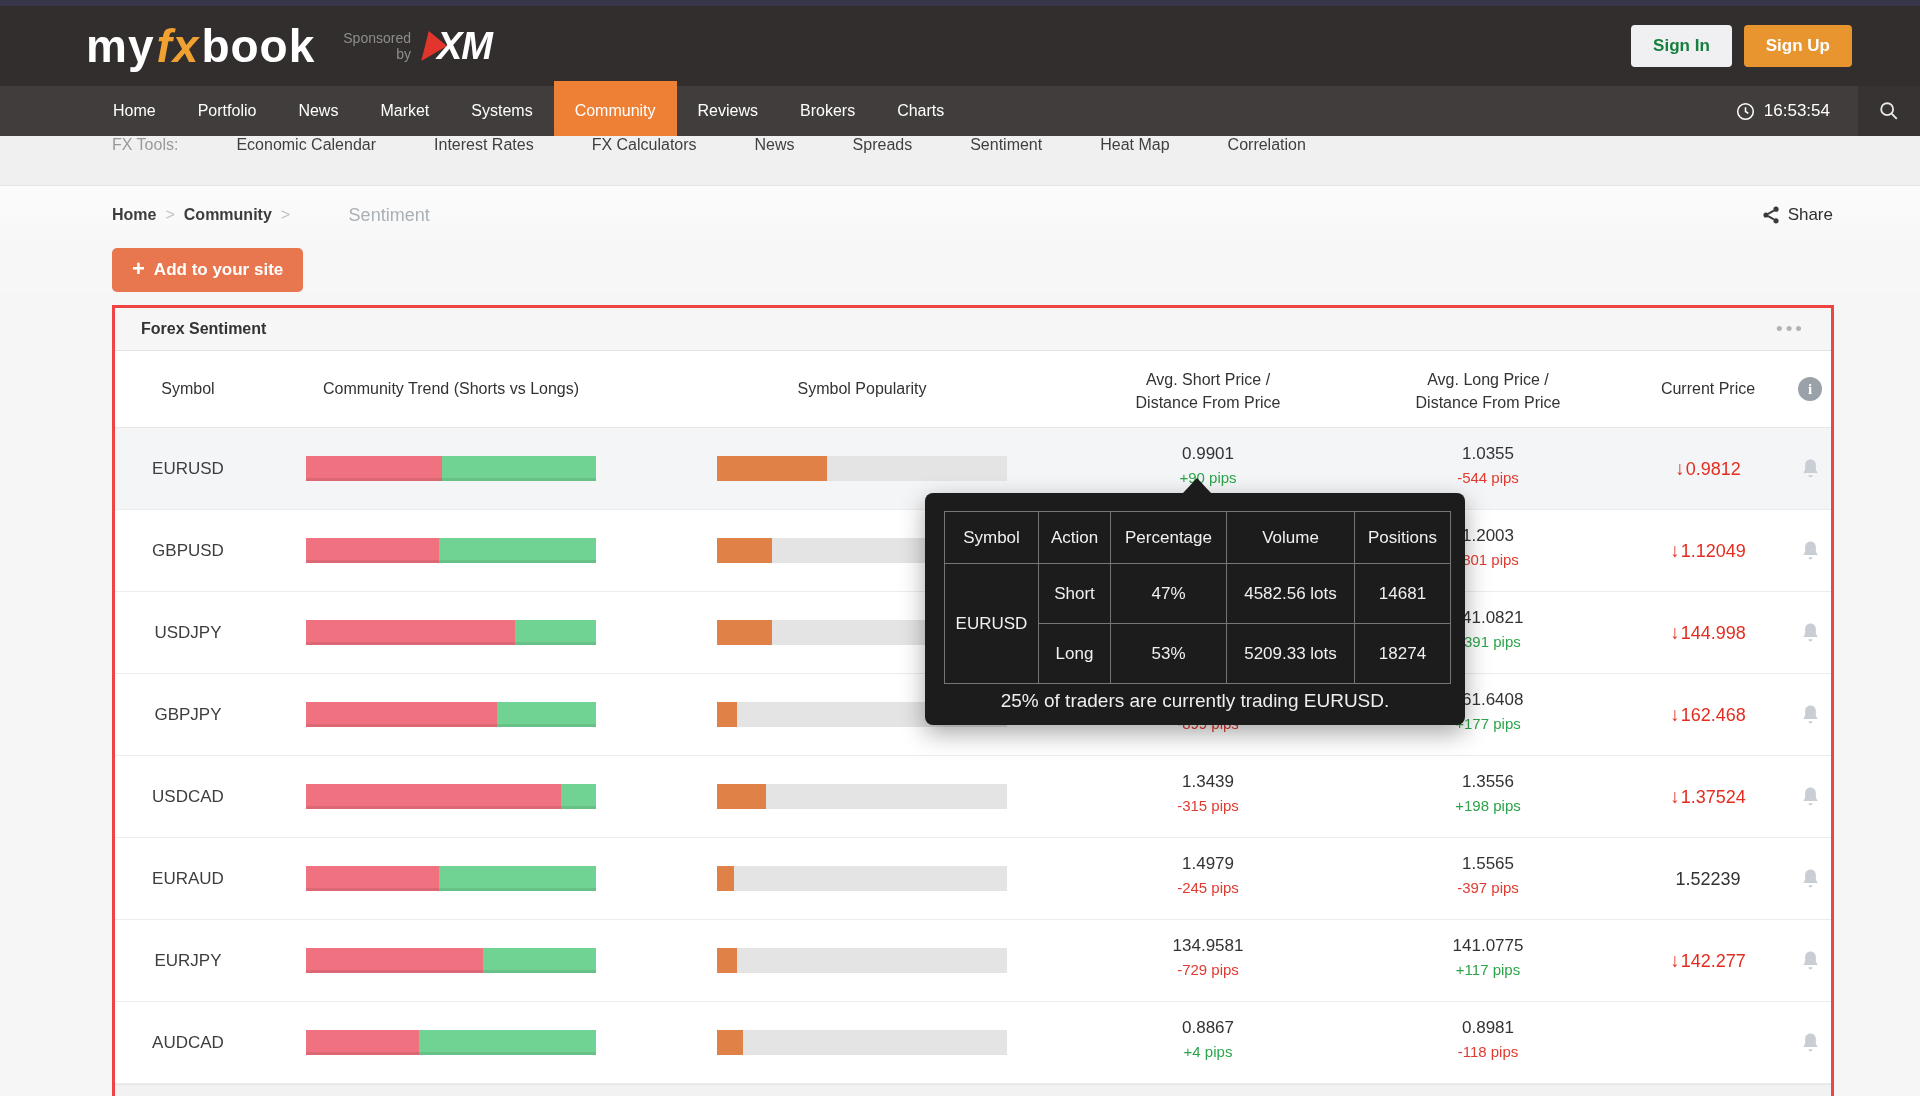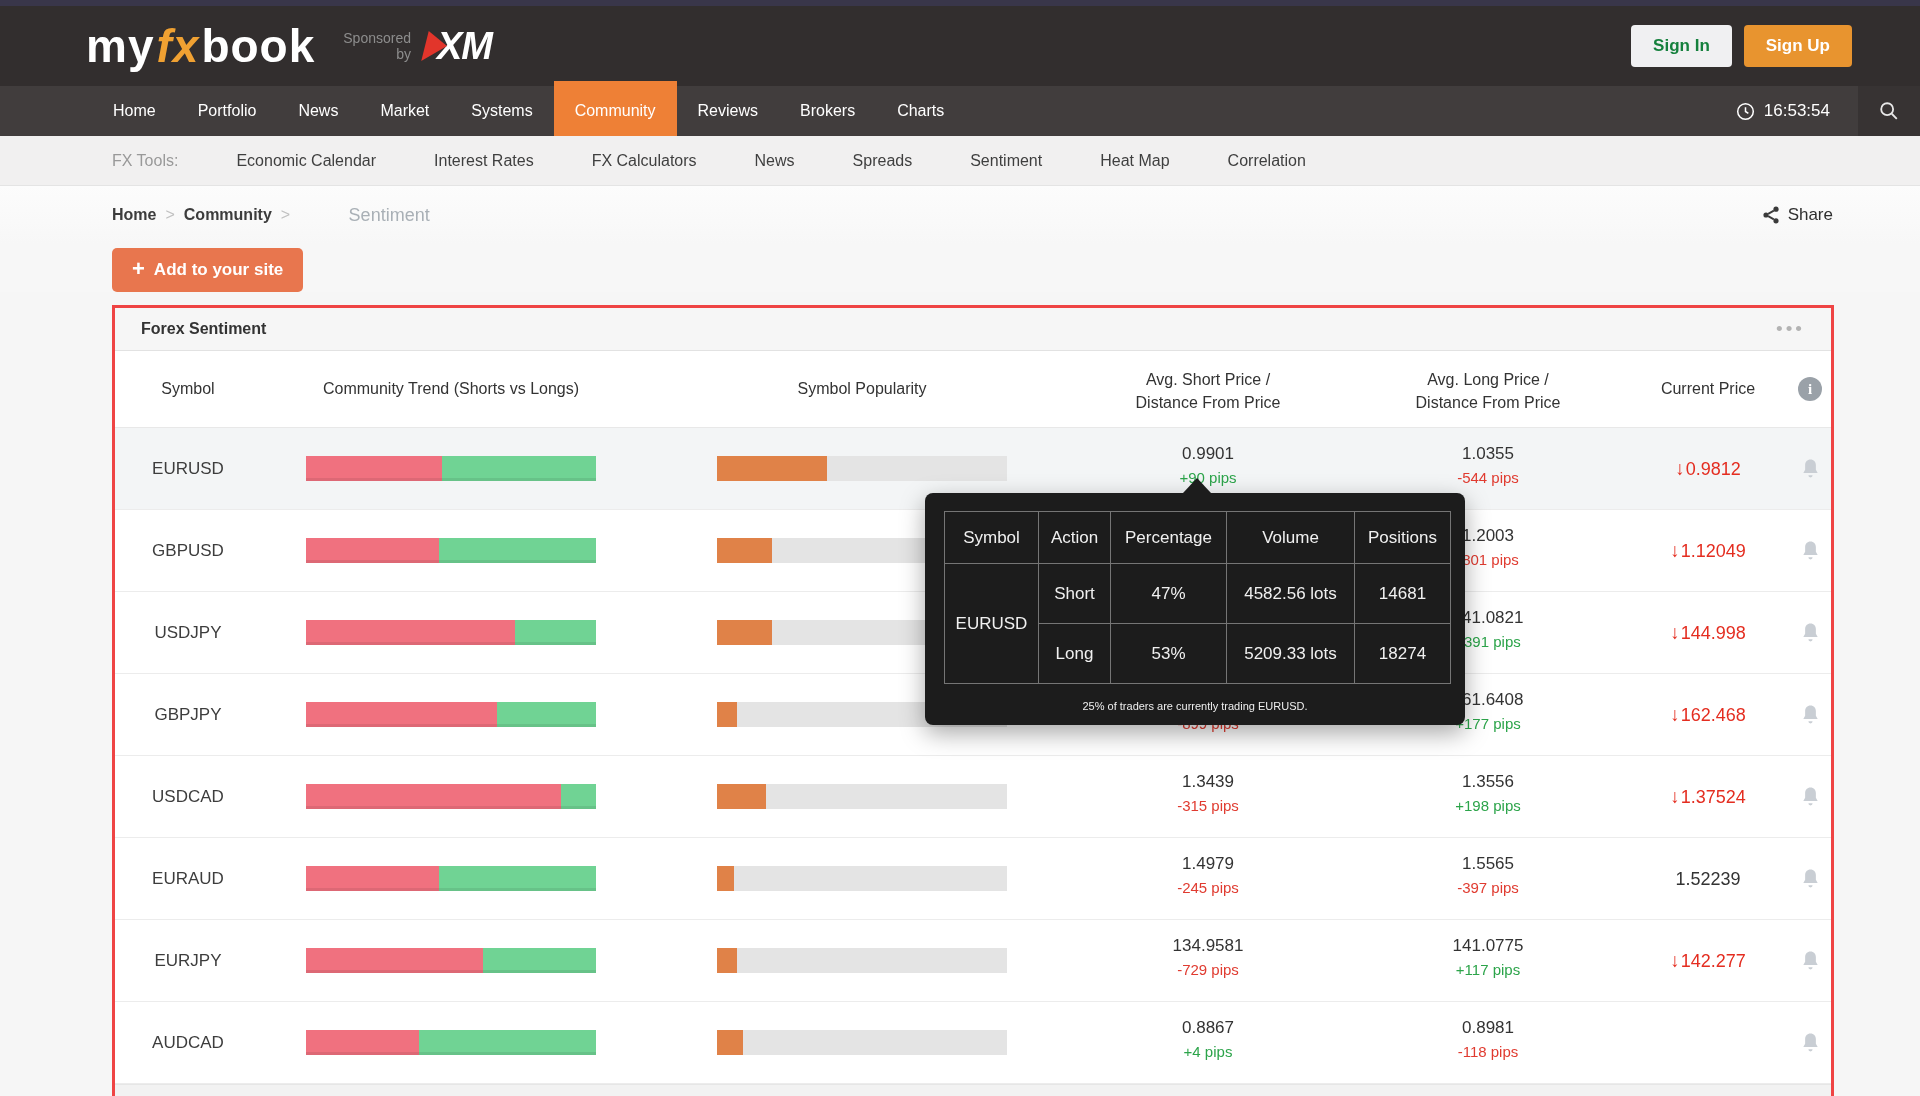--- a/index.html
+++ b/index.html
@@ -25,21 +25,21 @@
   .btn-signin { background:#f0f0f2; color:#15803d; }
   .btn-signup { background:var(--signup-orange); color:#fff; }
   
   .mainnav { height:50px; background:#413d3d; display:flex; align-items:stretch; padding-left:92px; }
   .nav-item { color:#fff; font-size:16px; display:flex; align-items:center; padding:0 21px; cursor:pointer; }
   .nav-item.active { background:var(--accent-orange); margin-top:-5px; padding-top:5px; }
   .nav-right { margin-left:auto; display:flex; align-items:center; }
   .nav-time { color:#fff; font-size:17px; display:flex; align-items:center; gap:9px; margin-right:28px; }
   .nav-search { width:62px; height:50px; background:#373333; display:flex; align-items:center; justify-content:center; cursor:pointer; }
   
-  .fxtools { height:50px; background:#f1f0f0; display:flex; align-items:center; padding-left:112px; gap:38px; border-bottom:1px solid #e4e4e4; box-shadow:0 2px 4px rgba(0,0,0,0.05); }
+  .fxtools { height:50px; background:#f1f0f0; display:flex; padding-left:112px; gap:38px; border-bottom:1px solid #e4e4e4; box-shadow:0 2px 4px rgba(0,0,0,0.05); }
   .fxtools .lbl { color:#999; font-size:16px; }
   .fxtools .tool-link { color:#3f3f3f; font-size:16px; cursor:pointer;margin-left:20px; }
   
   .crumb-row { height:58px; display:flex; align-items:center; padding:0 87px 0 112px; background:linear-gradient(#fcfcfc,#f7f7f7); }
   .crumbs { font-size:16px; display:flex; gap:9px; align-items:center; }
   .crumbs .lnk { color:#3c3c3c; font-weight:bold; cursor:pointer; }
   .crumbs .sep { color:#c0c0c0; }
   .crumbs .cur { color:#a9b0b6; }
   .share { margin-left:auto; display:flex; align-items:center; gap:7px; font-size:17px; color:#2f2f2f; cursor:pointer; }
   
@@ -83,21 +83,21 @@
   .bell { position:absolute; left:1675px; top:25px; width:40px; height:34px; display:flex; align-items:center; justify-content:center; cursor:pointer; }
   .bottom-strip { height:14px; background:#f2f2f2; border-top:1px solid #e6e6e6; }
   
   .tooltip { position:absolute; left:925px; top:493px; width:540px; height:232px; background:#1c1c1c; border-radius:8px; box-shadow:0 8px 24px rgba(0,0,0,0.35); z-index:50; color:#f0f0f0; }
   .tooltip .arrow { position:absolute; top:-15px; left:258px; width:0; height:0; border-left:14px solid transparent; border-right:14px solid transparent; border-bottom:15px solid #1c1c1c; }
   .tt-table { position:absolute; left:19px; top:18px; border-collapse:collapse; font-size:17px; }
   .tt-table th, .tt-table td { border:1px solid #757575; text-align:center; font-weight:normal; padding:0 10px; }
   .tt-table th { height:52px; }
   .tt-table td { height:60px; }
   .tt-c0{width:94px;} .tt-c1{width:72px;} .tt-c2{width:116px;} .tt-c3{width:128px;} .tt-c4{width:96px;}
-  .tt-footer { position:absolute; left:0; right:0; bottom:13px; text-align:center; font-size:11px; color:#eee; }
+  .tt-footer { position:absolute; left:0; right:0; bottom:13px; text-align:center; font-size:19px; color:#eee; }
 </style>
 </head>
 <body>
 
 <div class="topstrip"></div>
 
 <header class="topbar">
   <div class="logo">
     <span>my</span>
       <span class="fx">fx</span>

